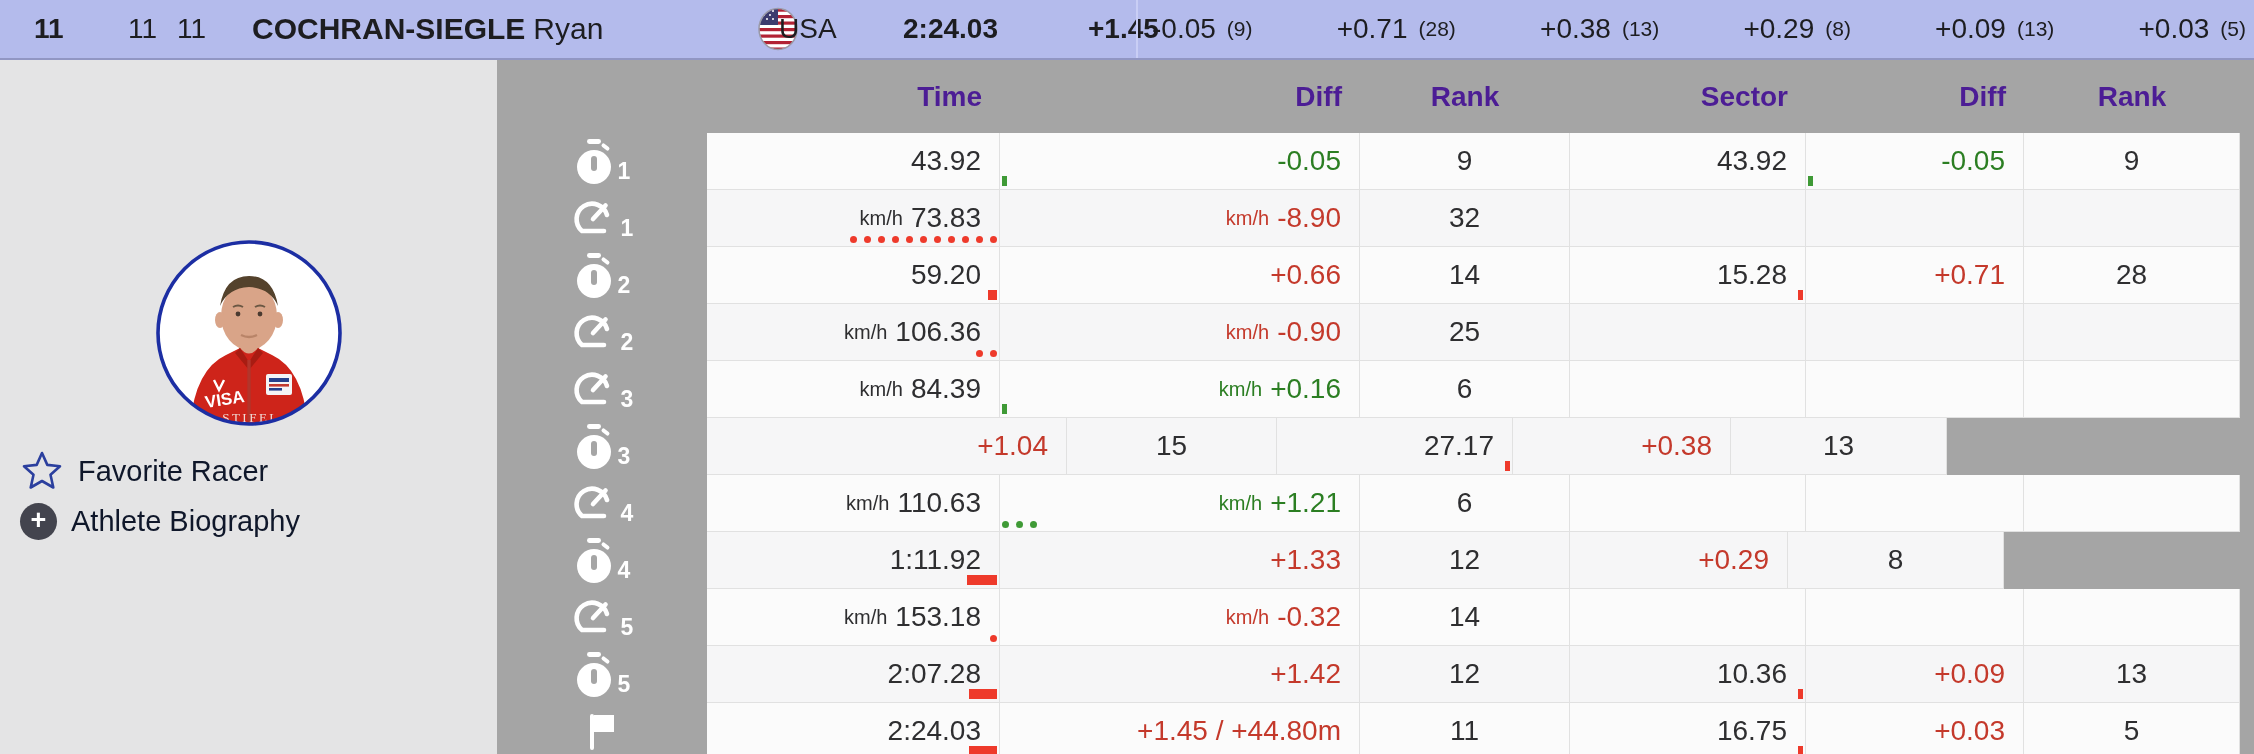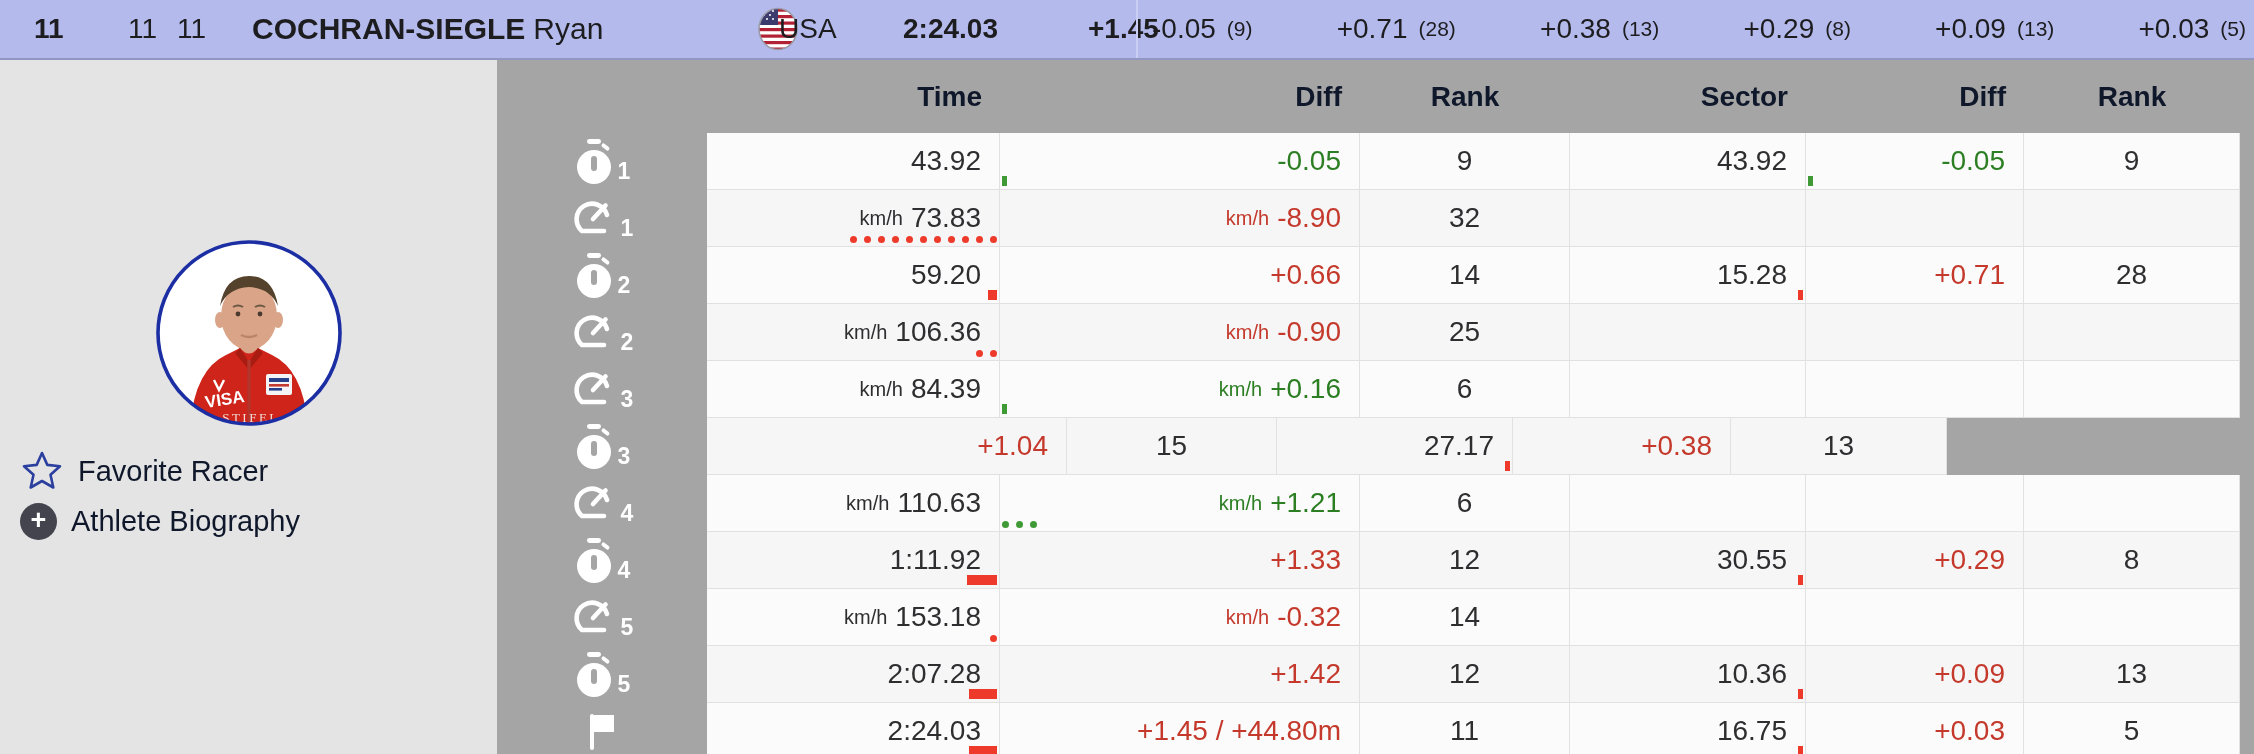--- a/index.html
+++ b/index.html
@@ -39,21 +39,21 @@
   .opt{display:flex;align-items:center;height:50px;cursor:pointer}
   .opt-label{font-size:29px;color:#0f172a;margin-left:14px}
   .plus-circle{width:37px;height:37px;border-radius:50%;background:#43444e;display:flex;
                align-items:center;justify-content:center;flex:none}
   .plus-circle span{color:#fff;font-size:27px;font-weight:bold;line-height:1;margin-top:-2px}
   .toggle{width:88px;height:38px;border-radius:19px;background:#2e8b1e;position:relative;flex:none}
   .knob{position:absolute;right:3px;top:3px;width:32px;height:32px;border-radius:50%;background:#fff}
   .tgl-check{position:absolute;left:11px;top:8px}
 
   
-  .thead{display:flex;height:73px;align-items:center;color:#0f172a;font-weight:bold;font-size:28px}
+  .thead{display:flex;height:73px;align-items:center;color:#4c1d95;font-weight:bold;font-size:28px}
   .c-icon{width:210px;flex:none}
   .c-time{width:293px;flex:none}
   .c-diff{width:360px;flex:none}
   .c-rank{width:210px;flex:none}
   .c-sector{width:236px;flex:none}
   .c-diff2{width:218px;flex:none}
   .c-rank2{width:216px;flex:none}
   .h-right{text-align:right;box-sizing:border-box;padding-right:18px}
   .h-center{text-align:center}
   .rows{position:absolute;top:73px;left:0;width:1743px;bottom:0;overflow:hidden}
@@ -412,24 +412,20 @@
             <span class="sub">4</span>
           </div>
           <div class="cell c-time">
             <span>1:11.92</span>
             <div class="mark left red bar" style="width: 30px;"></div>
           </div>
           <div class="cell c-diff">
             <span class="red">+1.33</span>
           </div>
           <div class="cell center-cell c-rank">12</div>
-          <div class="cell c-sector">
-            <span>30.55</span>
-            <div class="mark left red tick"></div>
-          </div>
           <div class="cell c-diff2">
             <span class="red">+0.29</span>
           </div>
           <div class="cell center-cell c-rank2">8</div>
         </div>
         <div class="row">
           <div class="cell icon-cell c-icon">
             <svg width="46" height="42" viewBox="0 0 46 42">
               <path d="M33 33 H11 A 15.5 15.5 0 1 1 36 17" fill="none" stroke="#fff" stroke-width="4.6" stroke-linecap="round"></path>
               <path d="M22 21 L34.5 7.5" stroke="#fff" stroke-width="4.6" stroke-linecap="round"></path>

